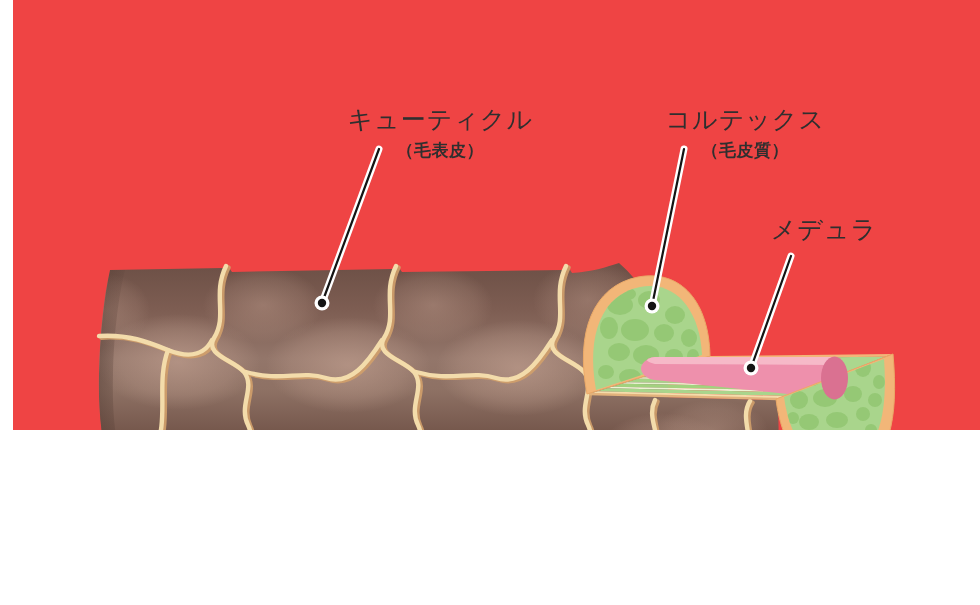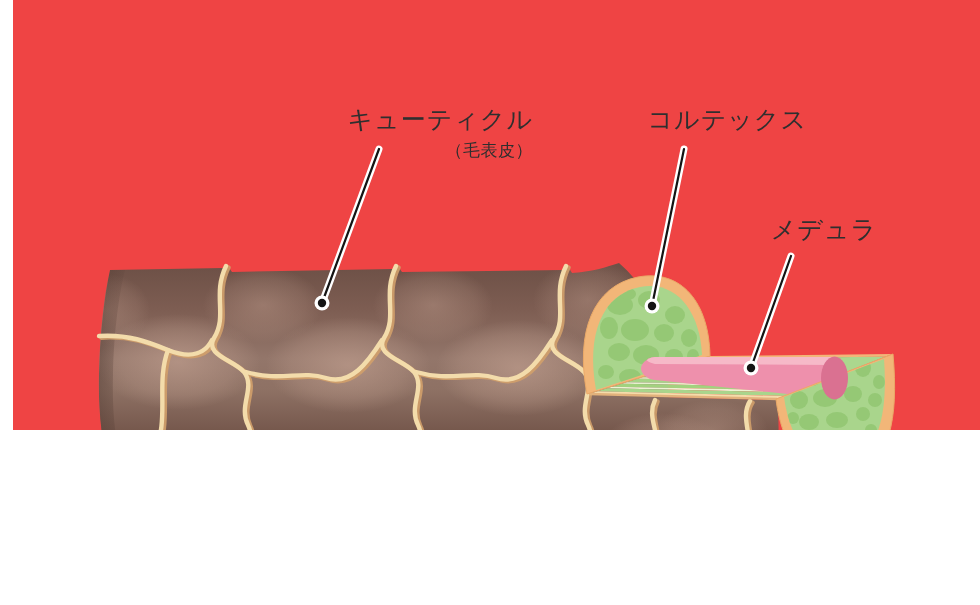--- a/index.html
+++ b/index.html
@@ -1,21 +1,21 @@
 <!DOCTYPE html>
 <html><head>
 <meta charset="utf-8">
 <style>
   html,body{margin:0;padding:0;background:#ffffff;}
   .stage{position:relative;width:980px;height:430px;background:#ef4444;overflow:hidden;
          font-family:"DejaVu Sans","Liberation Sans",sans-serif;margin-left:13px;}
   .stage svg{position:absolute;left:0;top:0;}
   .label{position:absolute;text-align:right;color:#2f2f2f;}
   .label .main{font-size:25px;font-weight:500;letter-spacing:1px;line-height:1.1;white-space:nowrap;}
-  .label .sub{font-size:17px;font-weight:400;margin-top:5px;letter-spacing:0.5px;white-space:nowrap;}
+  .label .sub{font-size:17px;font-weight:700;margin-top:5px;letter-spacing:0.5px;white-space:nowrap;text-align:center;}
 </style>
 </head>
 <body>
 
 <div class="stage">
 
 <svg width="980" height="605" viewBox="0 0 980 605">
   <defs>
     <linearGradient id="bodyGrad" x1="0" y1="268" x2="0" y2="494" gradientUnits="userSpaceOnUse">
       <stop offset="0" stop-color="#6e5147"></stop>
@@ -187,21 +187,22 @@
           <circle cx="738" cy="368" r="4.2" fill="#141414"></circle>
     </g>
   </g>
 </svg>
 
   <div class="label" style="top:106px; right:460px;">
     <div class="main">キューティクル</div>
     <div class="sub">（毛表皮）</div>
   </div>
 
-  <div class="label" style="top:106px; right:186px;">
+  <div class="label" style="top:106px; right:168px;">
     <div class="main">コルテックス</div>
+    <div class="sub">（毛皮質）</div>
   </div>
 
   <div class="label" style="top:216px; right:116px;">
     <div class="main">メデュラ</div>
   </div>
 
 </div>
 
 </body></html>

